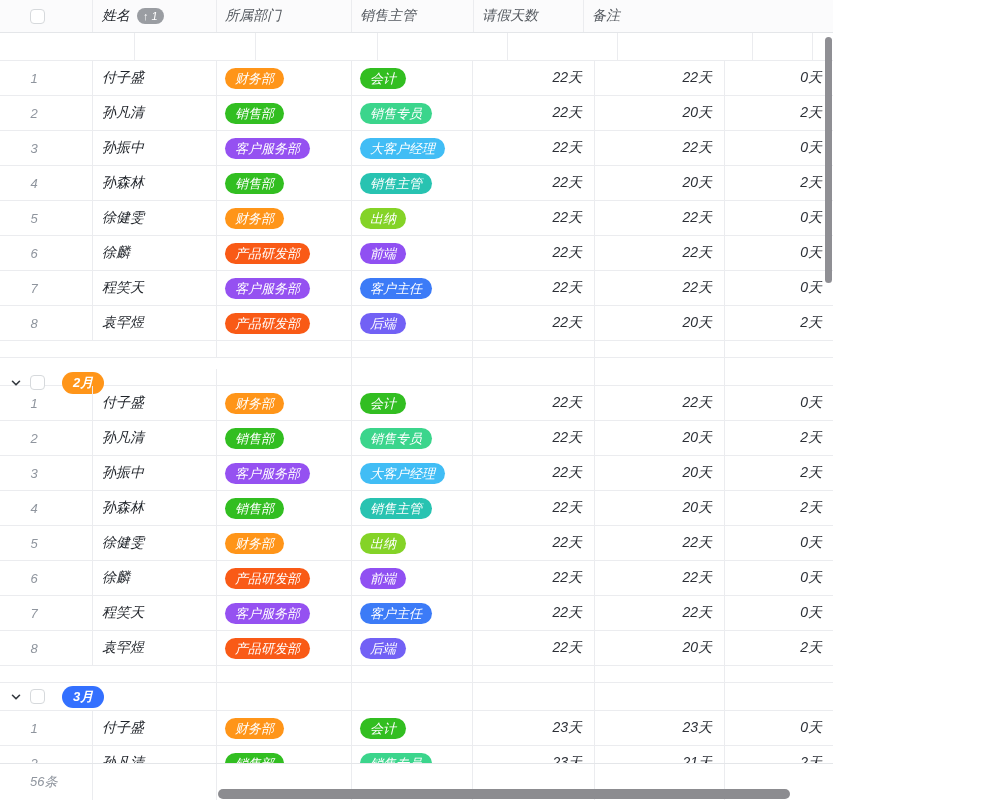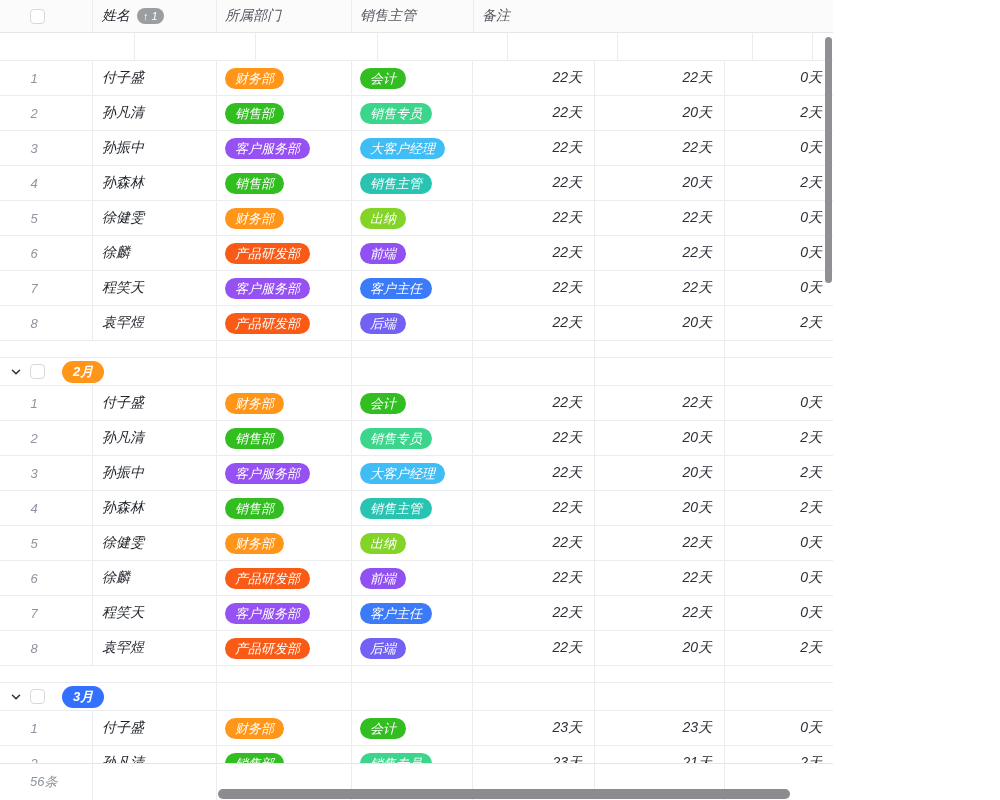--- a/index.html
+++ b/index.html
@@ -53,20 +53,23 @@
     <div class="cell" style="width:124px">
       <span class="hdr-label name-text">姓名</span>
       <span class="sort-chip">↑ 1</span>
     </div>
     <div class="cell pad-l" style="width:135px">
       <span>所属部门</span>
     </div>
     <div class="cell pad-l" style="width:122px">
       <span>销售主管</span>
     </div>
+    <div class="cell pad-l" style="width:110px">
+      <span>请假天数</span>
+    </div>
     <div class="cell pad-l" style="width:60px;border-right:none">
       <span>备注</span>
     </div>
   </div>
 
   <div class="tbody" id="tbody">
       <div class="row group">
         <div class="cell" style="width: 135px;"></div>
         <div class="cell" style="width: 121px;"></div>
         <div class="cell" style="width: 122px;"></div>
@@ -247,21 +250,21 @@
         <div class="cell" style="width: 217px;"></div>
         <div class="cell" style="width: 135px;"></div>
         <div class="cell" style="width: 121px;"></div>
         <div class="cell" style="width: 122px;"></div>
         <div class="cell" style="width: 130px;"></div>
         <div class="cell" style="width: 110px;"></div>
         <div class="cell" style="width: 135px;"></div>
         <div class="cell" style="width: 60px;"></div>
       </div>
       <div class="row group">
-        <div class="cell" style="width: 217px;">
+        <div class="cell" style="width: 217px; margin-top: 11px;">
           <span class="chev">
             <svg width="12" height="12" viewBox="0 0 12 12">
               <path d="M2.5 4.3 L6 7.8 L9.5 4.3" fill="none" stroke="#33383e" stroke-width="1.6" stroke-linecap="round" stroke-linejoin="round"></path>
             </svg>
           </span>
           <span class="checkbox"></span>
           <span class="month-badge" style="background: rgb(255, 149, 25);">2月</span>
         </div>
         <div class="cell" style="width: 135px;"></div>
         <div class="cell" style="width: 121px;"></div>

